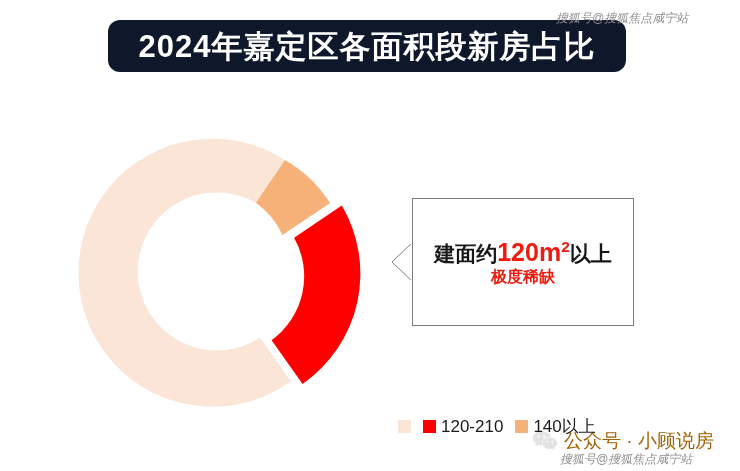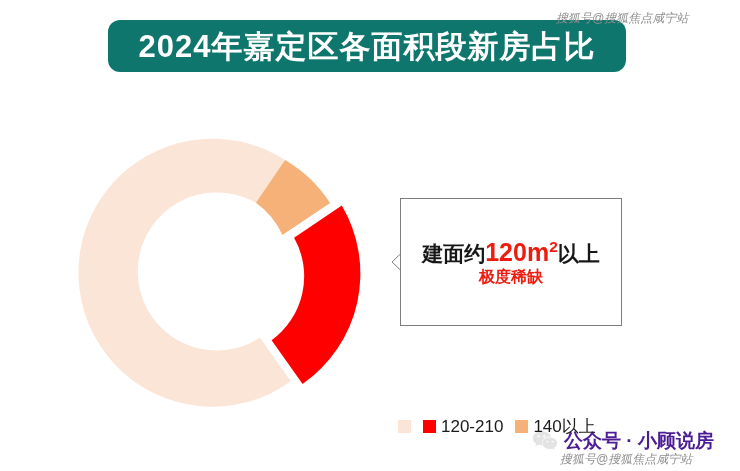--- a/index.html
+++ b/index.html
@@ -15,21 +15,21 @@
     position: relative;
   }
 
   
   #title-banner {
     position: absolute;
     left: 108px;
     top: 20px;
     width: 518px;
     height: 52px;
-    background: #0f766e;
+    background: #0f172a;
     border-radius: 12px;
     display: flex;
     align-items: center;
     justify-content: center;
     box-sizing: border-box;
   }
   #title-text {
     color: #ffffff;
     font-size: 31px;
     font-weight: bold;
@@ -57,44 +57,44 @@
     top: 451px;
     color: #8e8e8e;
   }
   #watermark-wechat {
     position: absolute;
     left: 532px;
     top: 428px;
     display: flex;
     align-items: center;
     gap: 6px;
-    color: #4c1d95;
+    color: #a16207;
     font-size: 19px;
-    font-weight: bold;
+    font-weight: normal;
     white-space: nowrap;
   }
   #wechat-icon {
     display: inline-block;
     width: 26px;
     height: 22px;
   }
 
   
   #donut-wrap {
     position: absolute;
     left: 60px;
     top: 118px;
     width: 340px;
     height: 310px;
   }
 
   
   #callout {
     position: absolute;
-    left: 400px;
+    left: 412px;
     top: 198px;
     width: 222px;
     height: 128px;
     border: 1px solid #7d7d7d;
     background: #ffffff;
     box-sizing: border-box;
     display: flex;
     flex-direction: column;
     justify-content: center;
     align-items: center;

